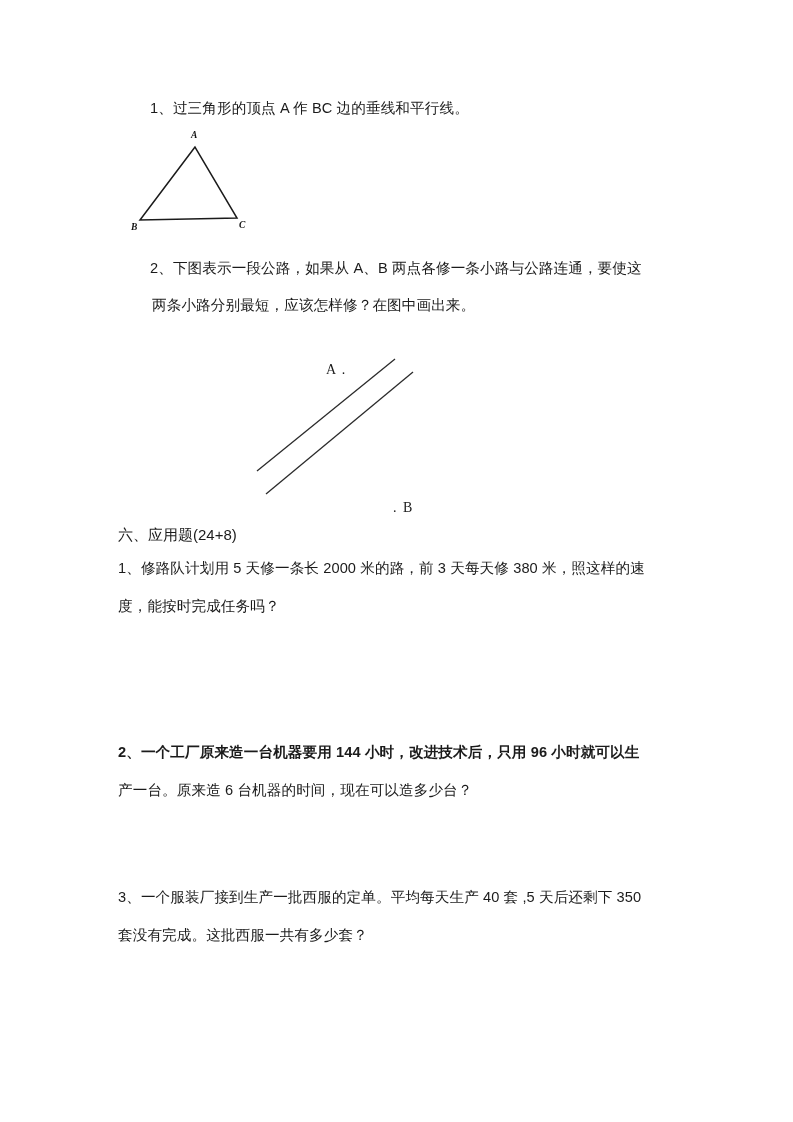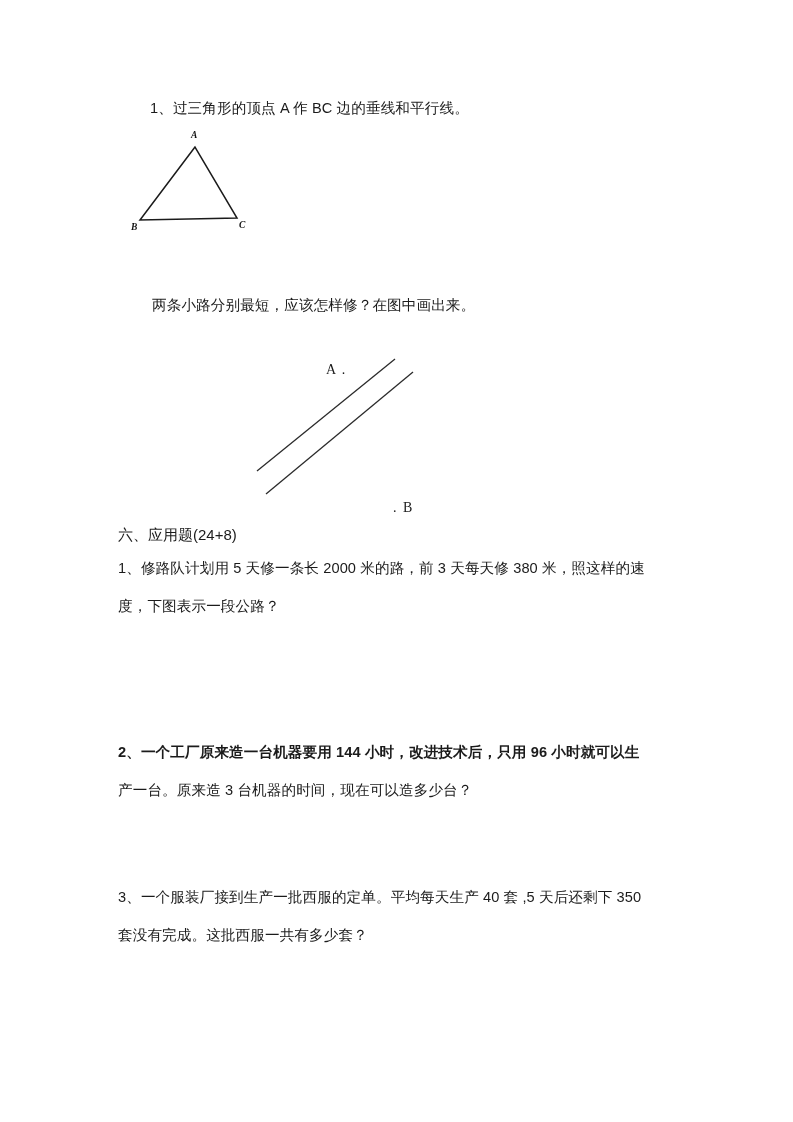--- a/index.html
+++ b/index.html
@@ -71,35 +71,36 @@
 
   <div class="figure" style="left:0px; top:0px;">
     <svg width="300" height="250" style="position:absolute; left:0; top:0;">
       <polygon points="195,147 140,220 237,218" fill="none" stroke="#1b1b1b" stroke-width="1.5"></polygon>
     </svg>
     <div class="fig-label" style="left:191px; top:130px;">A</div>
     <div class="fig-label" style="left:131px; top:222px;">B</div>
     <div class="fig-label" style="left:239px; top:220px;">C</div>
   </div>
 
+  <div class="qline" style="left:150px; top:258px;">2、下图表示一段公路，如果从 A、B 两点各修一条小路与公路连通，要使这</div>
   <div class="qline" style="left:152px; top:295px;">两条小路分别最短，应该怎样修？在图中画出来。</div>
 
   <div class="figure" style="left:0px; top:0px;">
     <svg width="500" height="540" style="position:absolute; left:0; top:0;">
       <line x1="257" y1="471" x2="395" y2="359" stroke="#2b2b2b" stroke-width="1.3"></line>
       <line x1="266" y1="494" x2="413" y2="372" stroke="#2b2b2b" stroke-width="1.3"></line>
     </svg>
     <div class="road-label" style="left:326px; top:362px;">A .</div>
     <div class="road-label" style="left:393px; top:500px;">. B</div>
   </div>
 
   <div class="heading" style="left:118px; top:524px;">六、应用题(24+8)</div>
 
   <div class="qline" style="left:118px; top:558px;">1、修路队计划用 5 天修一条长 2000 米的路，前 3 天每天修 380 米，照这样的速</div>
-  <div class="qline" style="left:118px; top:596px;">度，下图表示一段公路？</div>
+  <div class="qline" style="left:118px; top:596px;">度，能按时完成任务吗？</div>
 
   <div class="qline" style="left:118px; top:742px;font-weight:bold;">2、一个工厂原来造一台机器要用 144 小时，改进技术后，只用 96 小时就可以生</div>
-  <div class="qline" style="left:118px; top:780px;">产一台。原来造 3 台机器的时间，现在可以造多少台？</div>
+  <div class="qline" style="left:118px; top:780px;">产一台。原来造 6 台机器的时间，现在可以造多少台？</div>
 
   <div class="qline" style="left:118px; top:887px;">3、一个服装厂接到生产一批西服的定单。平均每天生产 40 套 ,5 天后还剩下 350</div>
   <div class="qline" style="left:118px; top:925px;">套没有完成。这批西服一共有多少套？</div>
 
 </div>
 
 </body></html>

